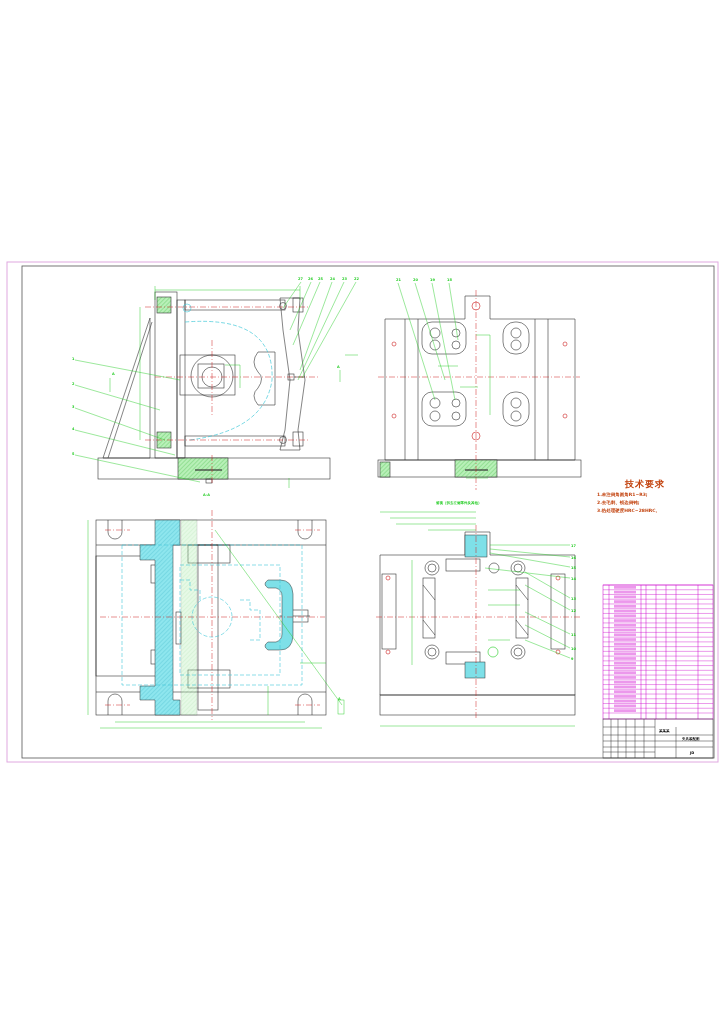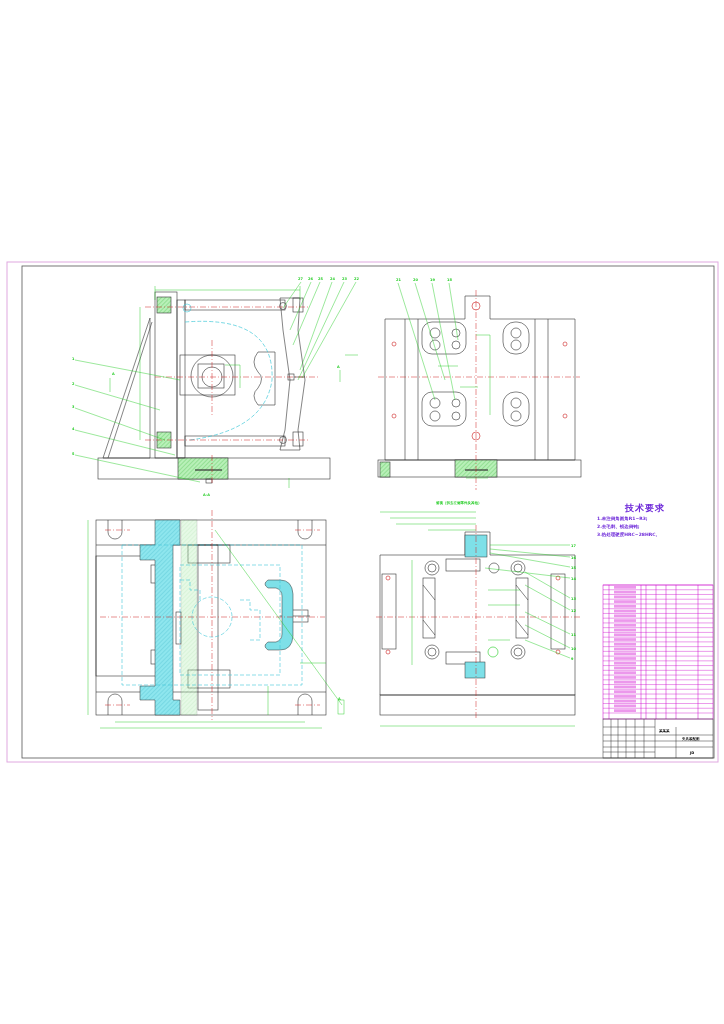--- a/index.html
+++ b/index.html
@@ -1,18 +1,18 @@
 <!DOCTYPE html>
 <html><head>
 <meta charset="utf-8">
 <style>
   html,body{margin:0;padding:0;background:#ffffff;}
   body{width:724px;height:1024px;position:relative;overflow:hidden;font-family:"DejaVu Sans",sans-serif;}
   #sheet{position:absolute;left:0;top:0;width:724px;height:1024px;}
-  .tech{position:absolute;left:597px;top:478px;width:110px;color:#6d28d9;font-family:"DejaVu Sans",sans-serif;margin-top:24px;}
+  .tech{position:absolute;left:597px;top:478px;width:110px;color:#c2410c;font-family:"DejaVu Sans",sans-serif;}
   .tech .t{font-size:9px;font-weight:bold;text-align:center;margin-left:-14px;letter-spacing:1px;}
   .tech .l{font-size:4.5px;font-weight:bold;line-height:8px;white-space:nowrap;}
   .lbl{font-size:3.5px;fill:#22cc22;font-family:"DejaVu Sans",sans-serif;font-weight:bold;}
   .tbtxt{font-size:3.5px;fill:#000;font-family:"DejaVu Sans",sans-serif;font-weight:bold;}
 </style>
 </head>
 <body>
 
 <svg id="sheet" width="724" height="1024" viewBox="0 0 724 1024" xmlns="http://www.w3.org/2000/svg">
   <defs>

